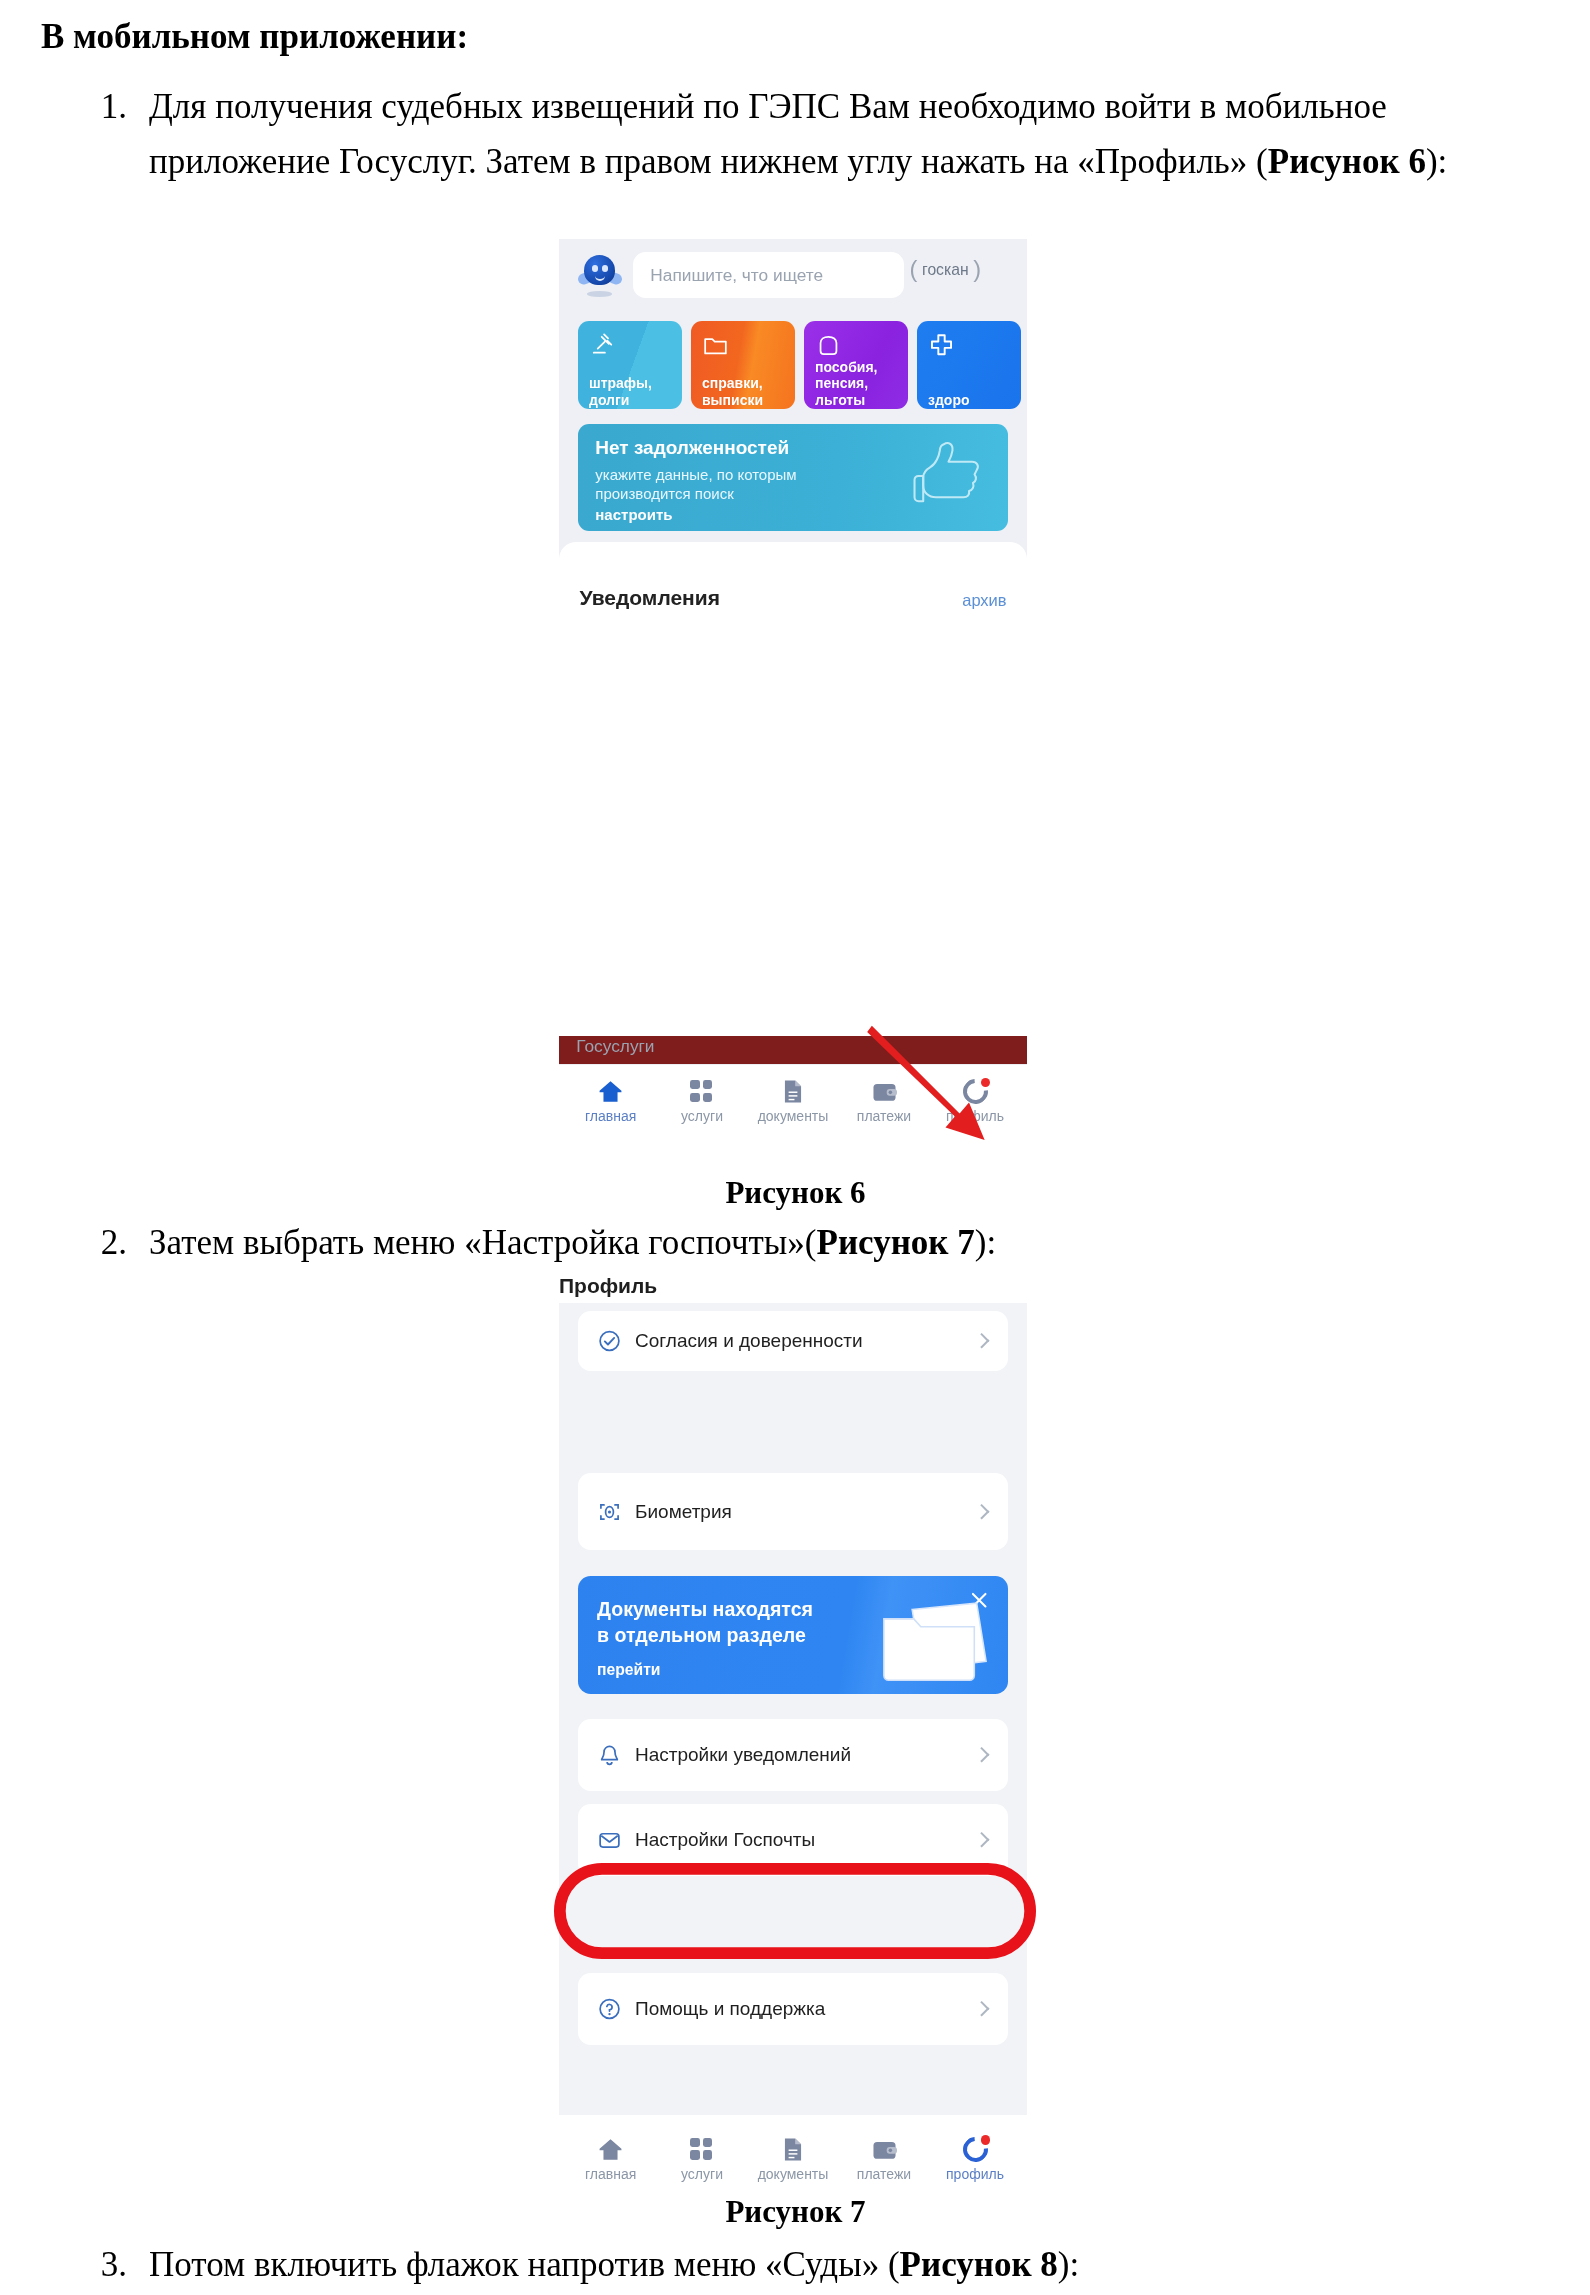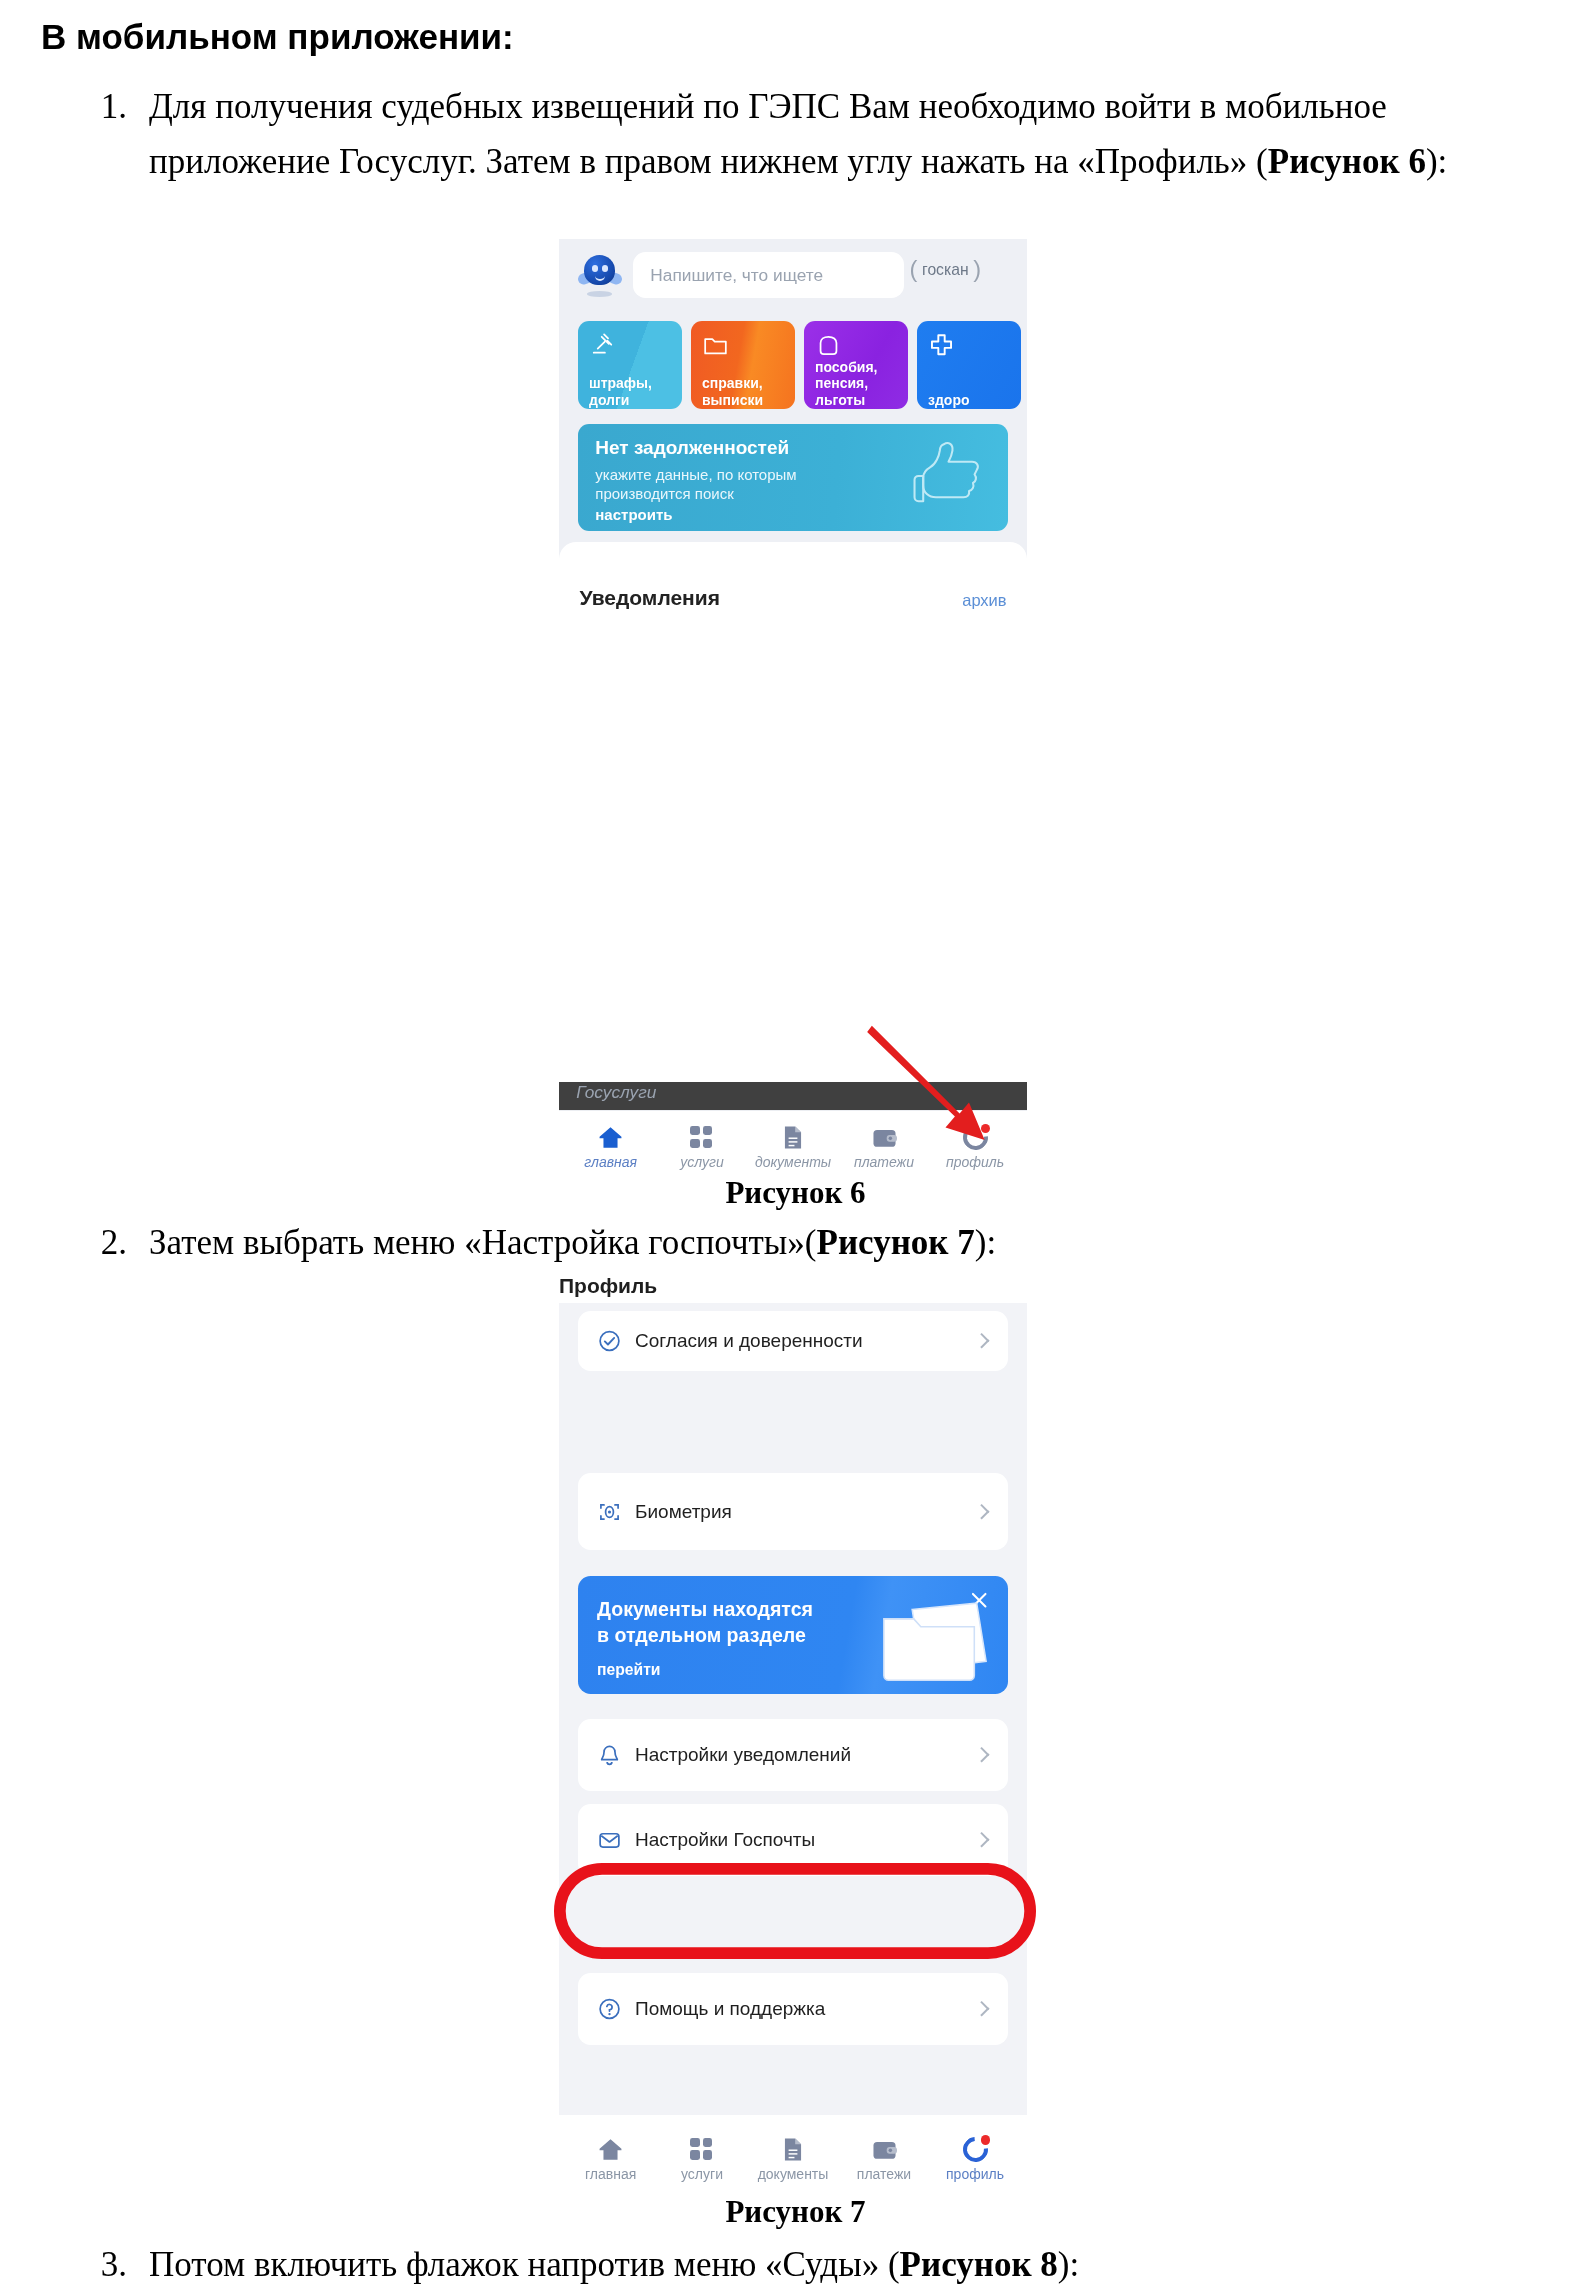--- a/index.html
+++ b/index.html
@@ -6,21 +6,21 @@
   body{
     width:1591px;height:2295px;position:relative;overflow:hidden;
     font-family:"Liberation Serif", serif;
     color:#000;
   }
   .page{position:absolute;inset:0;}
 
   
   .doc-heading{
     position:absolute;left:41px;top:17.3px;
-    font-family:Liberation Sans, sans-serif;
+    font-family:Liberation Serif, serif;
     font-size:35px;font-weight:bold;letter-spacing:0px;
   }
   .list-item{
     position:absolute;
     font-family:"Liberation Serif", serif;
     font-size:35px;line-height:55px;
   }
   .li-num{position:absolute;left:0;top:0;width:61px;text-align:right;}
   .li-body{margin-left:83px;display:block;}
   .li-body b{font-weight:bold;}
@@ -100,21 +100,21 @@
   .notif-sheet .h{
     position:absolute;left:20.4px;top:44px;font-family:"Liberation Sans", sans-serif;
     font-size:21px;font-weight:bold;color:#222;
   }
   .notif-sheet .arch{
     position:absolute;right:20.4px;top:49px;font-family:"Liberation Sans", sans-serif;
     font-size:16.5px;color:#5b8fd6;
   }
 
   
-  #fig6nav{left:559px;top:1082px;width:468px;height:93px;background:#404040;font-style:italic;}
+  #fig6nav{left:559px;top:1036px;width:468px;height:93px;background:#7f1d1d;}
   .brandline{
     position:absolute;left:17.3px;top:0px;
     font-family:"Liberation Sans", sans-serif;font-size:17.3px;color:#9aa3b0;
   }
   .navbar{position:absolute;left:0;bottom:0;width:100%;height:64px;border-top:0.8px solid #eceef2;background:#fff;}
   .navitem{position:absolute;bottom:4.7px;width:94px;text-align:center;}
   .navitem .ilabel{
     font-family:"Liberation Sans", sans-serif;font-size:14px;color:#8b96a6;display:block;margin-top:3.1px;
   }
   .navitem.active .ilabel{color:#5b7fc4;}

